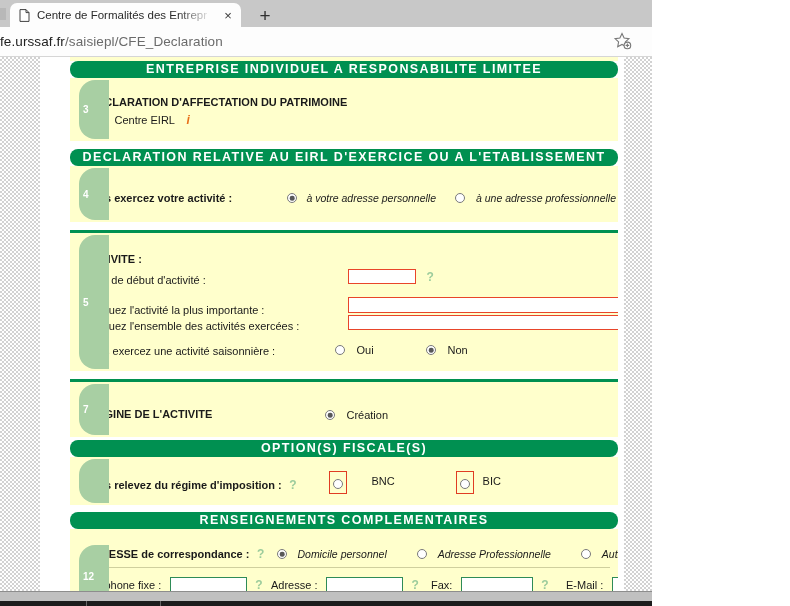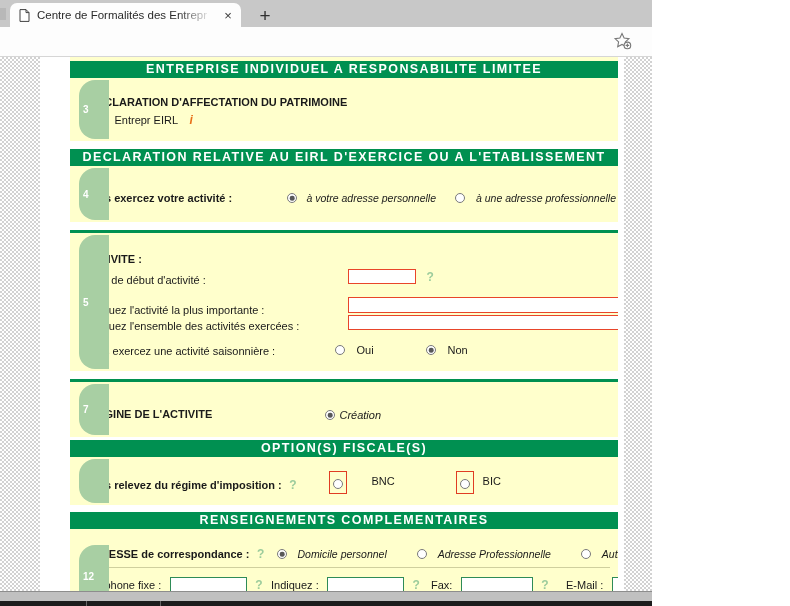--- a/index.html
+++ b/index.html
@@ -59,21 +59,21 @@
   .sheet{
     position:absolute;left:18px;right:0;top:0;
     background:#ffffff;
   }
 
   
   .block{position:relative;}
   .bar{
     background:#009051;color:#ffffff;text-align:center;
     font-size:12.5px;font-weight:700;letter-spacing:1.4px;
-    line-height:17px;height:17px;margin-left:30px;
+    line-height:17px;height:17px;margin-left:30px;border-radius:8px;
   }
   .body{
     background:#ffffcc;margin-left:30px;position:relative;
     border-left:1px solid #ffffcc;
   }
   .badge{
     position:absolute;left:8px;width:30px;background:#a8cfa3;
     border-radius:16px 0 0 16px;
     color:#ffffff;font-size:10px;font-weight:700;
     display:flex;align-items:center;justify-content:flex-start;
@@ -123,20 +123,21 @@
             <path d="M7 0.6v3h3" fill="none" stroke="#404040" stroke-width="1"></path>
           </svg>
       </span>
       <span class="tab-title">Centre de Formalités des Entrepr</span>
       <span class="tab-close">×</span>
     </div>
     <div class="newtab">+</div>
   </div>
 
   <div class="urlbar">
+    <div class="url-text"><span>fe.urssaf.fr</span><span class="dim">/saisiepl/CFE_Declaration</span></div>
     <span class="star">
       <svg width="20" height="20" viewBox="0 0 20 20">
           <path d="M10 2.6l2.1 4.4 4.8.6-3.5 3.3.9 4.8L10 13.4l-4.3 2.3.9-4.8L3.1 7.6l4.8-.6z" fill="none" stroke="#777" stroke-width="1.1"></path>
           <circle cx="15.4" cy="14.4" r="3.3" fill="#fff" stroke="#777" stroke-width="1.1"></circle>
           <path d="M15.4 12.6v3.6M13.6 14.4h3.6" stroke="#777" stroke-width="1.1"></path>
         </svg>
     </span>
   </div>
 
   <div class="viewport">
@@ -151,21 +152,21 @@
 
         <div class="block">
           <div class="bar">ENTREPRISE INDIVIDUEL A RESPONSABILITE LIMITEE</div>
           <div class="body" style="height:63px;">
             <div class="badge" style="top:2px;height:59px;">3</div>
             <div class="row" style="left:18px;top:14px;">
               <span class="lbl">DECLARATION D'AFFECTATION DU PATRIMOINE</span>
             </div>
             <div class="row" style="left:20px;top:32px;">
               <span class="chk"></span>
-              <span class="lbl-n" style="margin-left:6px;">Entrepr EIRL</span>
+              <span class="lbl-n" style="margin-left:6px;">Centre EIRL</span>
               <span style="margin-left:7px;color:#e8701a;font-style:italic;font-weight:700;font-size:12px;">i</span>
             </div>
           </div>
         </div>
 
         <div style="height:8px;"></div>
 
         <div class="block">
           <div class="bar">DECLARATION RELATIVE AU EIRL D'EXERCICE OU A L'ETABLISSEMENT</div>
           <div class="body" style="height:56px;">
@@ -238,21 +239,21 @@
 
         <div class="block">
           <div style="height:3px;background:#009051;margin-left:30px;"></div>
           <div class="body" style="height:55px;">
             <div class="badge" style="top:2px;height:51px;">7</div>
             <div class="row" style="left:14px;top:22px;">
               <span class="lbl">ORIGINE DE L'ACTIVITE</span>
             </div>
             <div class="row" style="left:254px;top:23px;">
               <span class="radio on"></span>
-              <span class="lbl-n" style="font-style:italic;">Création</span>
+              <span class="lbl-n" style="margin-left:7px;">Création</span>
             </div>
           </div>
         </div>
 
         <div style="height:3px;"></div>
 
         <div class="block">
           <div class="bar">OPTION(S) FISCALE(S)</div>
           <div class="body" style="height:48px;">
             <div class="badge" style="top:2px;height:44px;"></div>
@@ -290,21 +291,21 @@
             </div>
 
             <div class="divider" style="left:8px;right:8px;top:38px;"></div>
 
             <div class="row" style="left:12px;top:46px;">
               <span class="lbl-n">Téléphone fixe :</span>
               <span class="inp green" style="width:75px;margin-left:4px;"></span>
               <span class="help" style="margin-left:4px;">?</span>
             </div>
             <div class="row" style="left:200px;top:46px;">
-              <span class="lbl-n">Indiquez :</span>
+              <span class="lbl-n">Adresse :</span>
               <span class="inp green" style="width:75px;margin-left:4px;"></span>
               <span class="help" style="margin-left:4px;">?</span>
             </div>
             <div class="row" style="left:360px;top:46px;">
               <span class="lbl-n">Fax:</span>
               <span class="inp green" style="width:70px;margin-left:4px;"></span>
               <span class="help" style="margin-left:4px;">?</span>
             </div>
             <div class="row" style="left:495px;top:46px;">
               <span class="lbl-n">E-Mail :</span>

